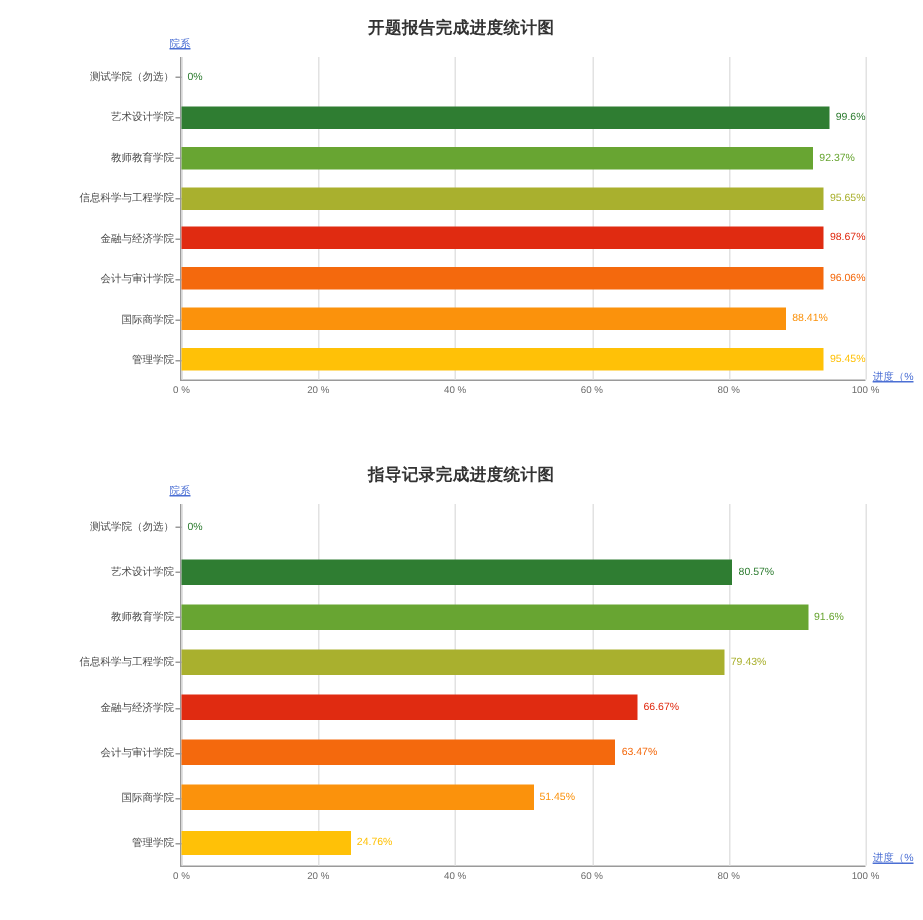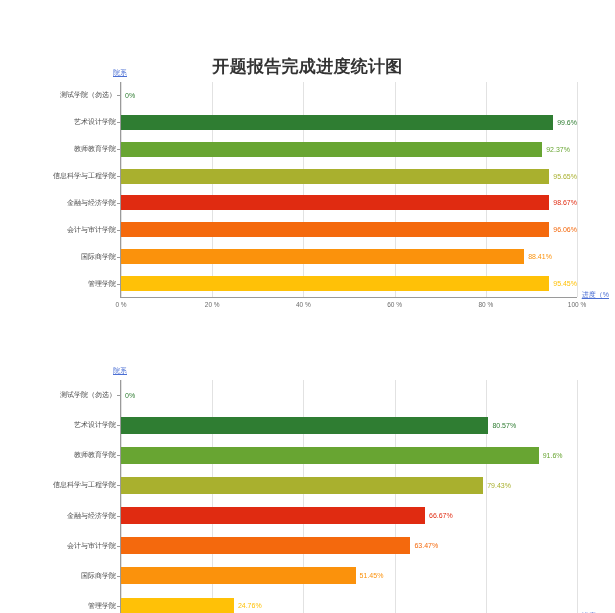--- a/index.html
+++ b/index.html
@@ -16,25 +16,24 @@
   .chart-block {
     position: relative;
     width: 615px;
     box-sizing: border-box;
   }
   #chart-0 { height: 292px; }
   #chart-1 { height: 321px; }
 
   .chart-title {
     text-align: center;
-    font-size: 17px;
+    font-size: 11px;
     font-weight: bold;
     color: #333333;
     letter-spacing: .3px;
-    margin-top: 44px;
   }
   #chart-0 .chart-title { padding-top: 11px; }
   #chart-1 .chart-title { padding-top: 17px; }
 
   .y-axis-name {
     position: absolute;
     font-size: 7px;
     color: #4b6fd4;
     text-decoration: underline;
     white-space: nowrap;
@@ -199,20 +198,21 @@
         <div class="x-tick" style="left: 40%;">40 %</div>
         <div class="x-tick" style="left: 60%;">60 %</div>
         <div class="x-tick" style="left: 80%;">80 %</div>
         <div class="x-tick" style="left: 100%;">100 %</div>
       </div>
   </div>
   <div class="x-axis-name" style="right:6px; top:246px;">进度（%</div>
 </div>
 
 <div class="chart-block" id="chart-1">
+  <div class="chart-title">指导记录完成进度统计图</div>
   <div class="y-axis-name" style="left:113px; top:30px;">院系</div>
   <div class="plot">
     <div class="gridlines">
         <div class="gridline" style="left: 0%;"></div>
         <div class="gridline" style="left: 20%;"></div>
         <div class="gridline" style="left: 40%;"></div>
         <div class="gridline" style="left: 60%;"></div>
         <div class="gridline" style="left: 80%;"></div>
         <div class="gridline" style="left: 100%;"></div>
       </div>

